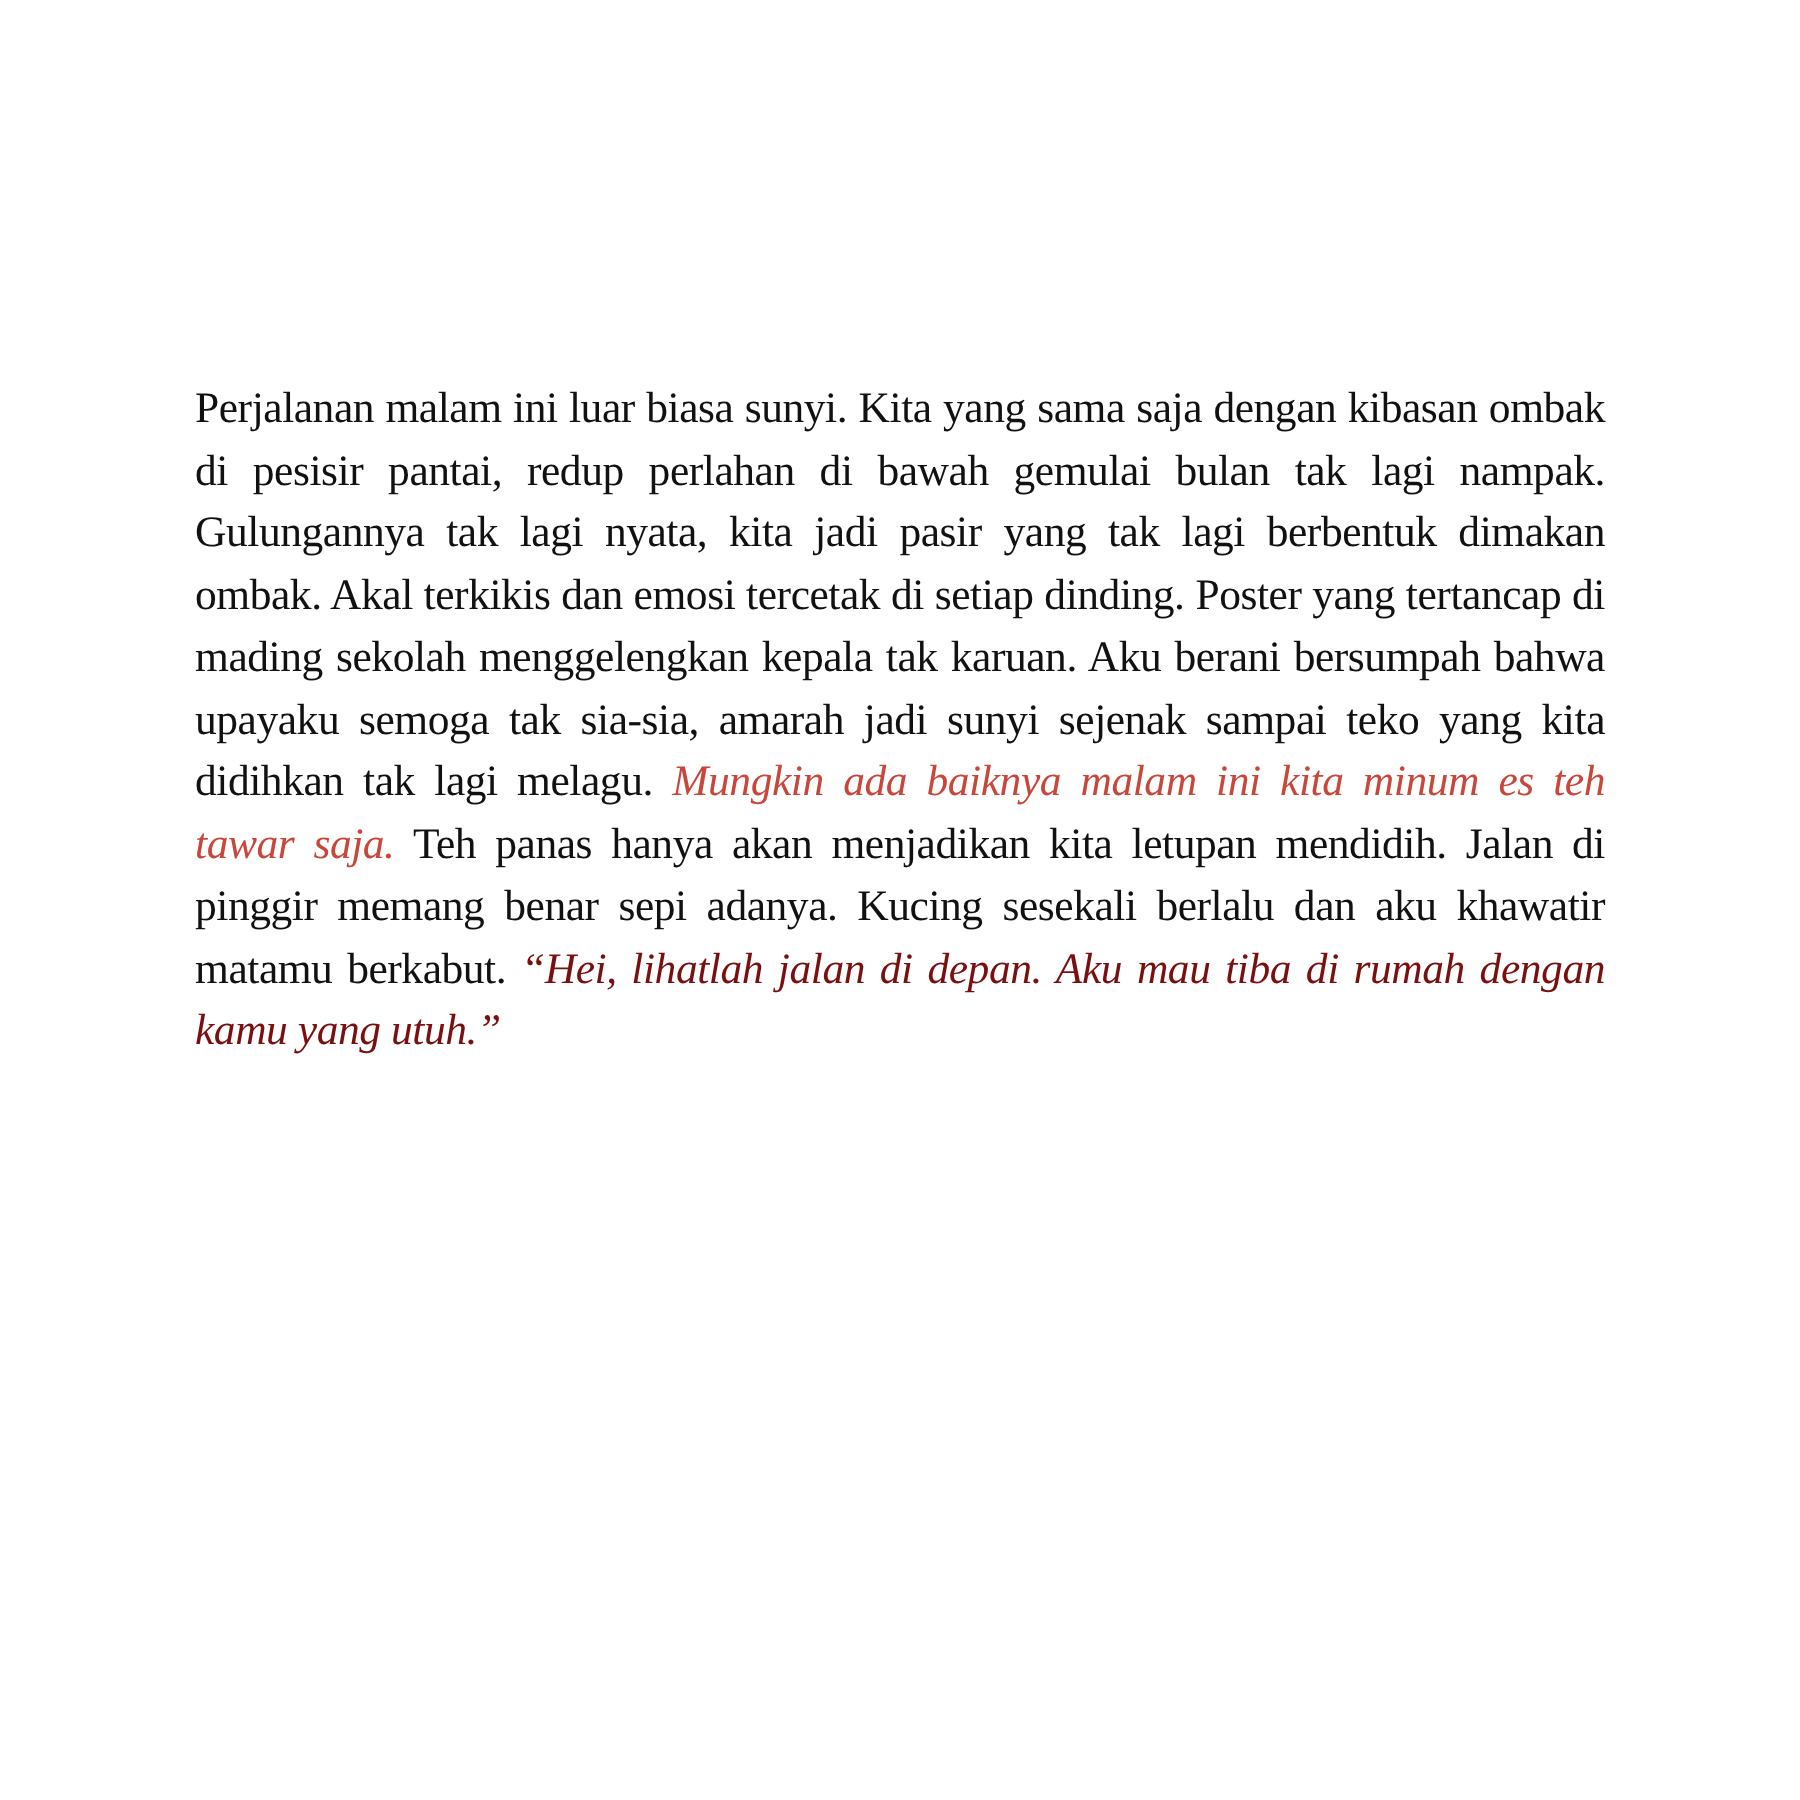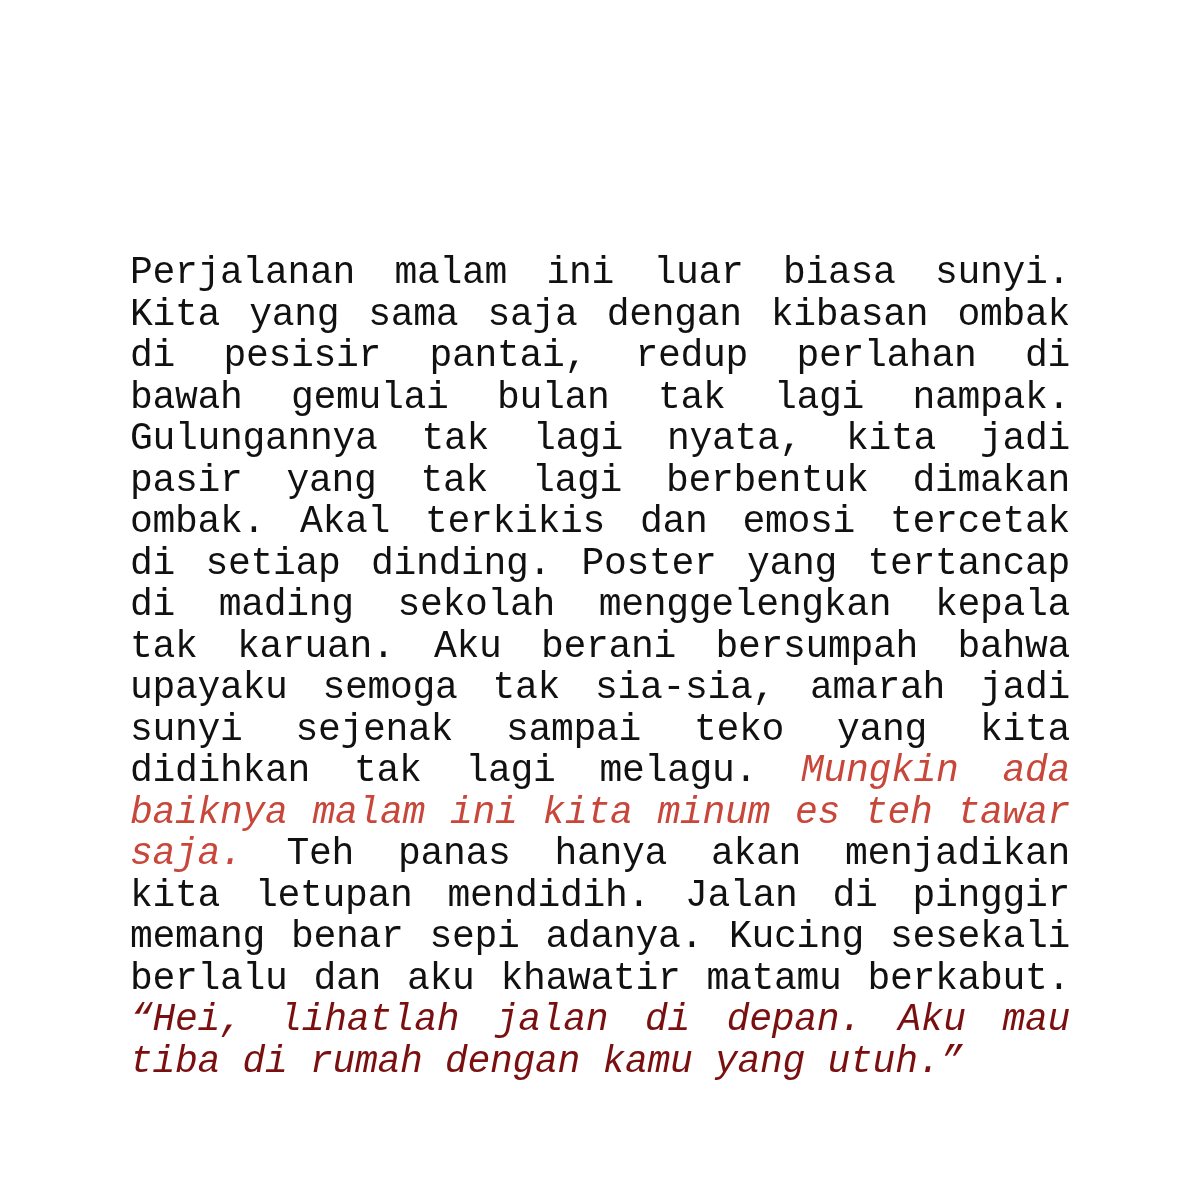--- a/index.html
+++ b/index.html
@@ -1,20 +1,20 @@
 <!DOCTYPE html>
 <html><head>
   <meta charset="utf-8">
   <style>
     html, body { margin: 0; padding: 0; background: #ffffff; }
     body { width: 1200px; height: 1200px; position: relative; overflow: hidden; }
     .page { position: absolute; left: 130px; top: 252px; width: 940px; }
     .para {
-      font-family: Liberation Mono, monospace;
-      font-size: 38px;
+      font-family: Liberation Serif, serif;
+      font-size: 29px;
       line-height: 41.5px;
       color: #111111;
       text-align: justify;
       margin: 0;
       letter-spacing: -0.3px;
     }
     .em1 { font-style: italic; color: #c8473a; }
     .em2 { font-style: italic; color: #7a0f10; }
   </style>
 </head>

